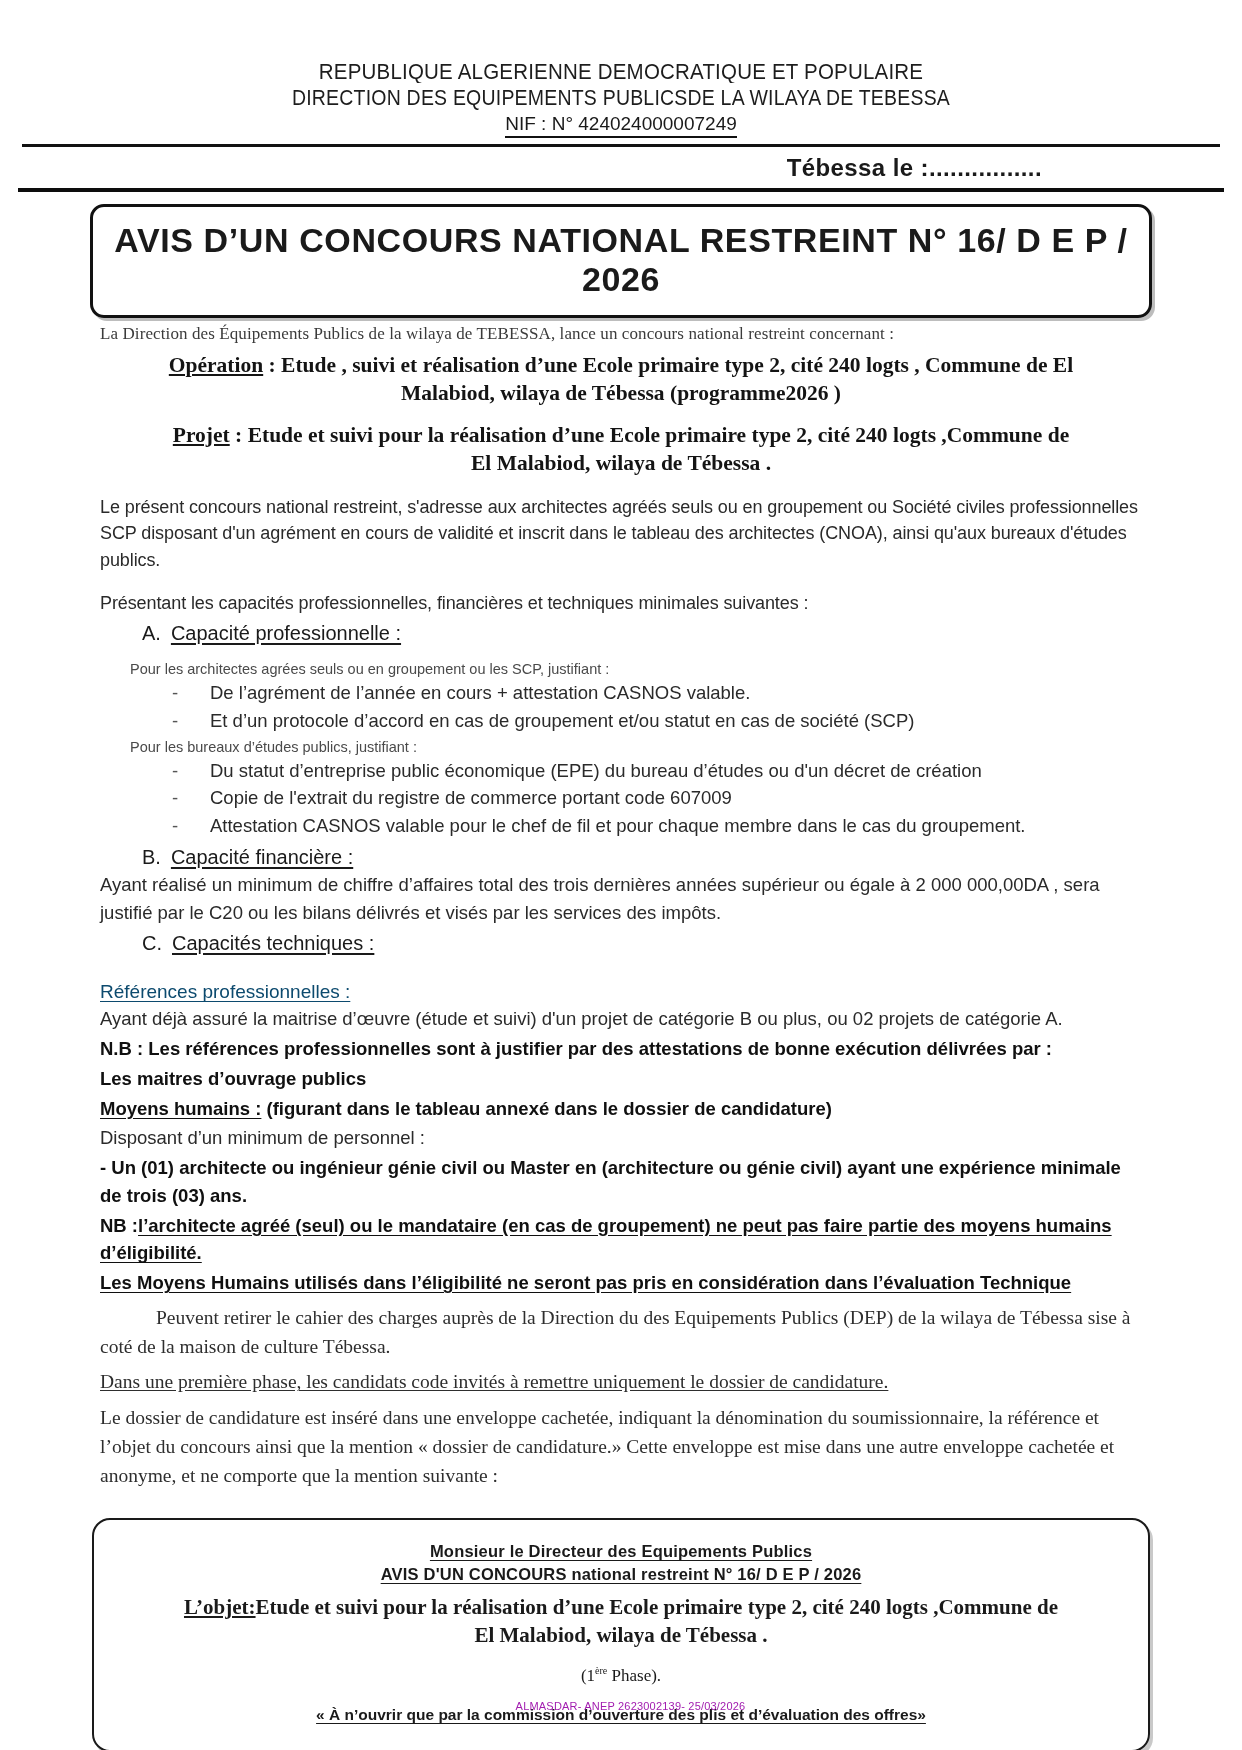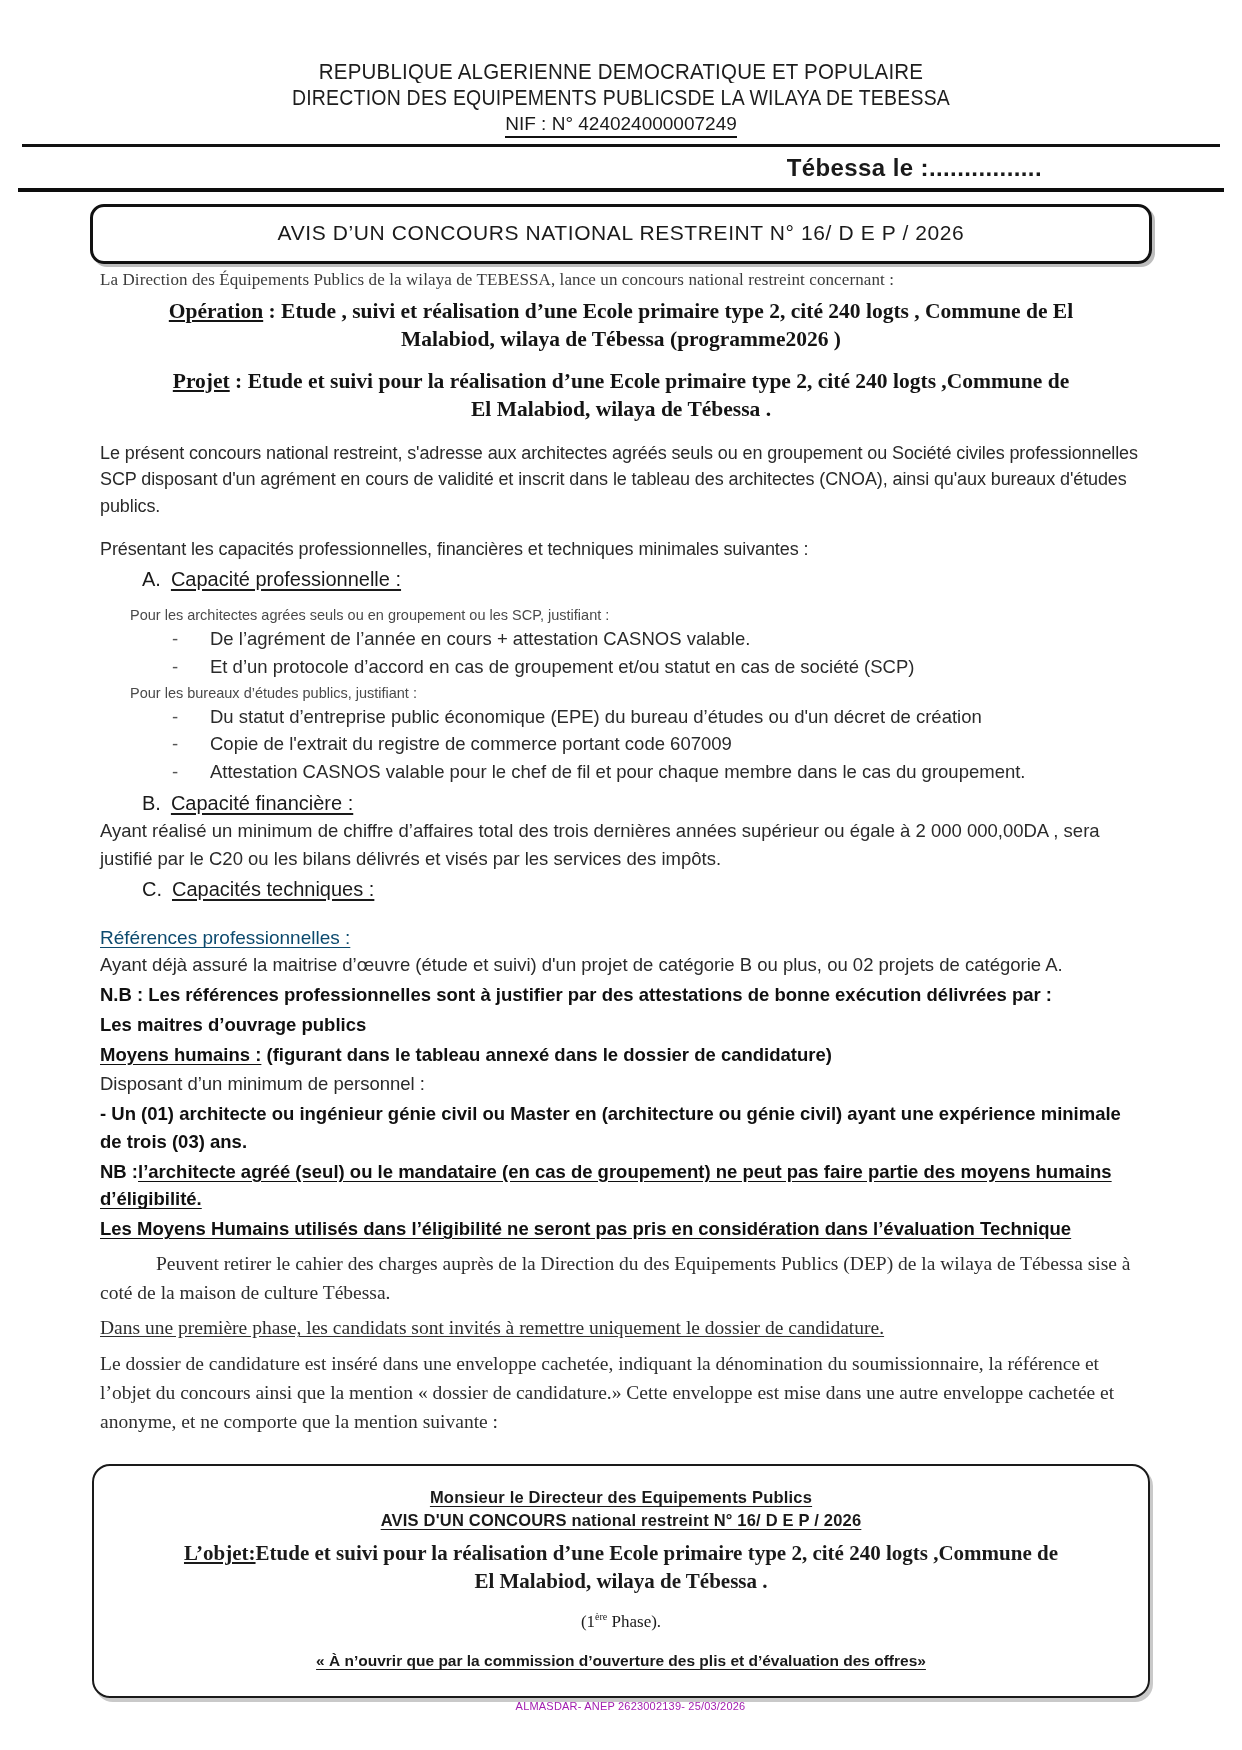--- a/index.html
+++ b/index.html
@@ -65,22 +65,22 @@
   
   .title-box {
     margin: 12px 90px 0 90px;
     border: 3px solid #111;
     border-radius: 14px;
     text-align: center;
     padding: 14px 10px 16px 10px;
     box-shadow: 3px 3px 0 #bdbdbd;
   }
   .title-box .t {
-    font-size: 21px;
-    font-weight: normal;
+    font-size: 34px;
+    font-weight: bold;
     letter-spacing: .6px;
   }
 
   
   .body {
     margin: 0 100px 0 100px;
   }
   .intro-line {
     font-family: "Liberation Serif", serif;
     font-size: 17px;
@@ -317,21 +317,21 @@
     <div class="plain bold">- Un (01) architecte ou ingénieur génie civil ou Master en (architecture ou génie civil) ayant une expérience minimale de trois (03) ans.</div>
 
     <div class="plain">
       <span class="bold">NB :</span><span class="bold uline">l’architecte agréé (seul) ou le mandataire (en cas de groupement) ne peut pas faire partie des moyens humains d’éligibilité.</span>
     </div>
 
     <div class="plain bold uline">Les Moyens Humains utilisés dans l’éligibilité ne seront pas pris en considération dans l’évaluation Technique</div>
 
     <div class="serif-para indent">Peuvent retirer le cahier des charges auprès de la Direction du des Equipements Publics (DEP) de la wilaya de Tébessa sise à coté de la maison de culture Tébessa.</div>
 
-    <div class="serif-para u">Dans une première phase, les candidats sont invités à remettre uniquement le dossier de candidature.</div>
+    <div class="serif-para u">Dans une première phase, les candidats code invités à remettre uniquement le dossier de candidature.</div>
 
     <div class="serif-para"> Le dossier de candidature est inséré dans une enveloppe cachetée, indiquant la dénomination du soumissionnaire, la référence et l’objet du concours ainsi que la mention « dossier de candidature.» Cette enveloppe est mise dans une autre enveloppe cachetée et anonyme, et ne comporte que la mention  suivante :</div>
 
   </div>
 
   <div class="bottom-box">
     <div class="bb-line1">Monsieur le Directeur des Equipements Publics</div>
     <div class="bb-line2">AVIS D'UN CONCOURS national restreint  N° 16/ D E P / 2026</div>
     <div class="bb-objet">
       <span class="u">L’objet:</span><span>Etude et suivi pour la réalisation d’une Ecole primaire type 2, cité 240 logts ,Commune de</span><br>

